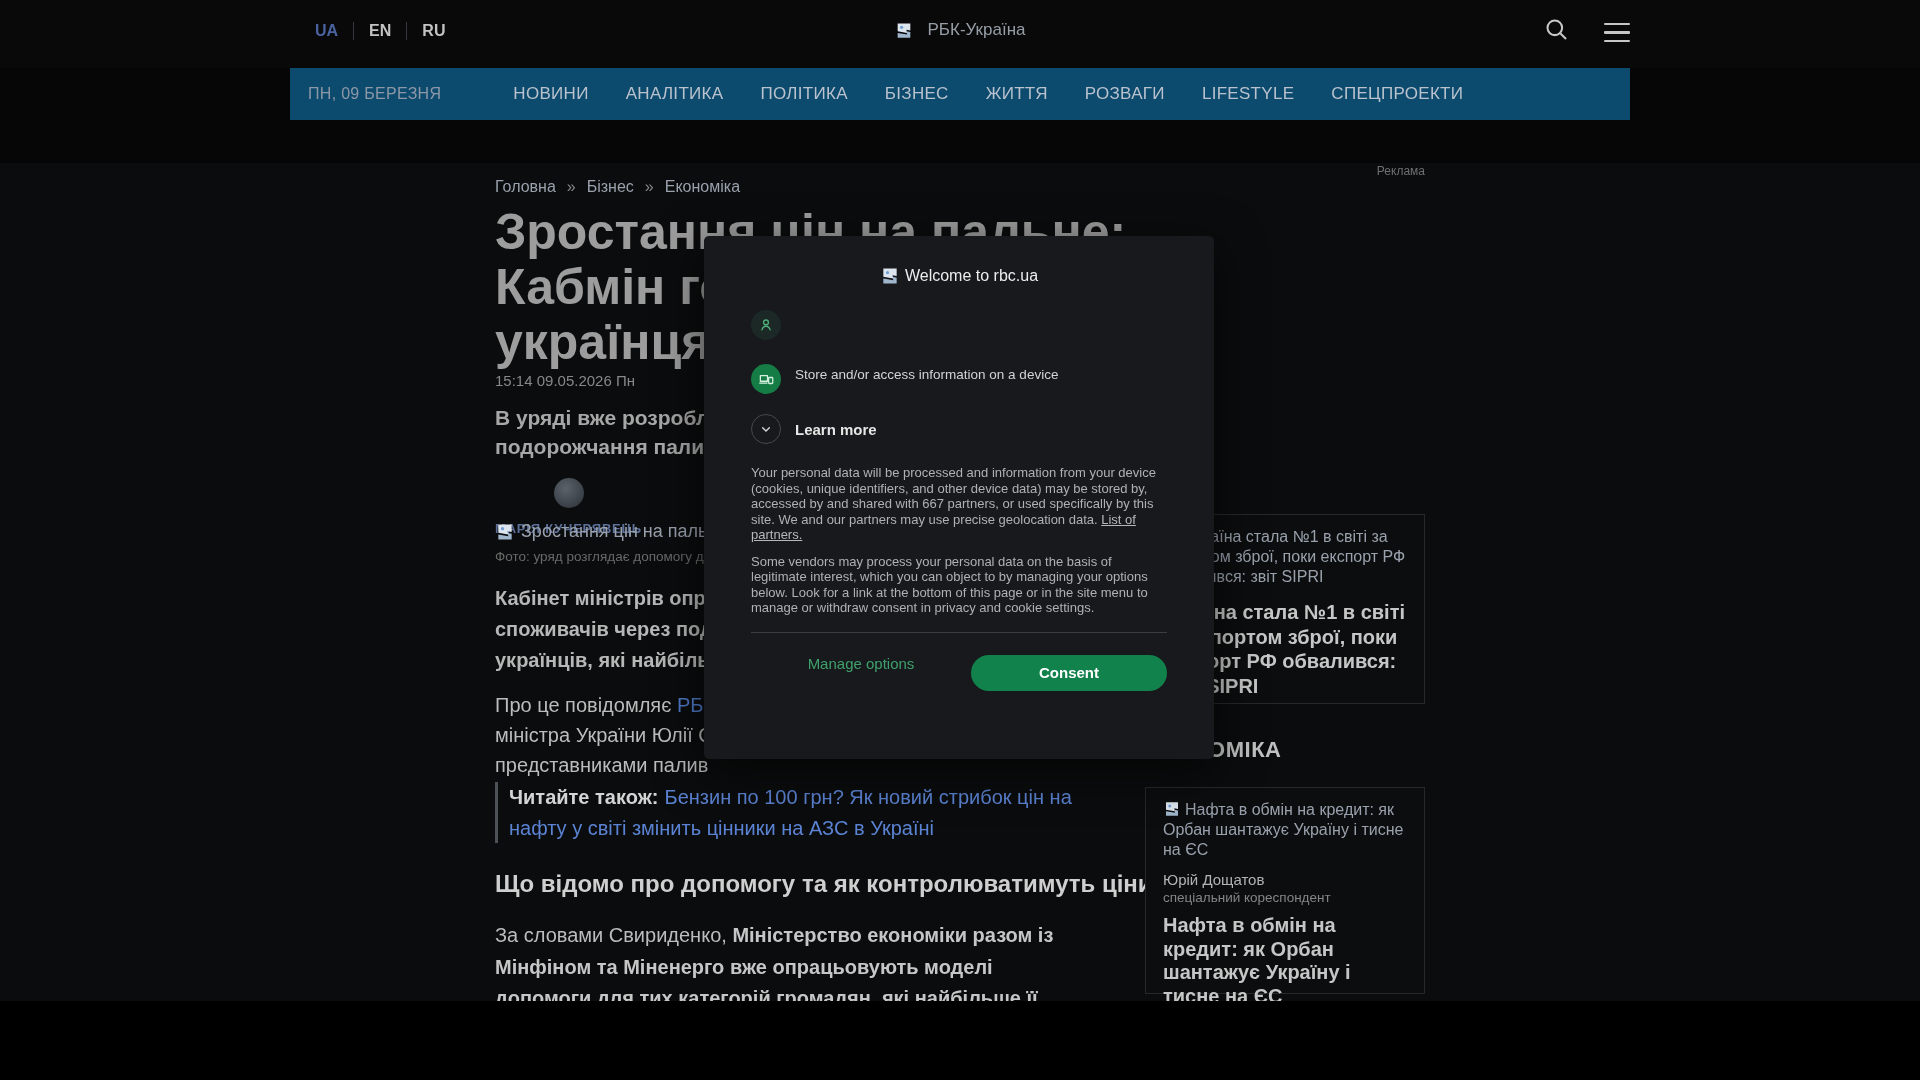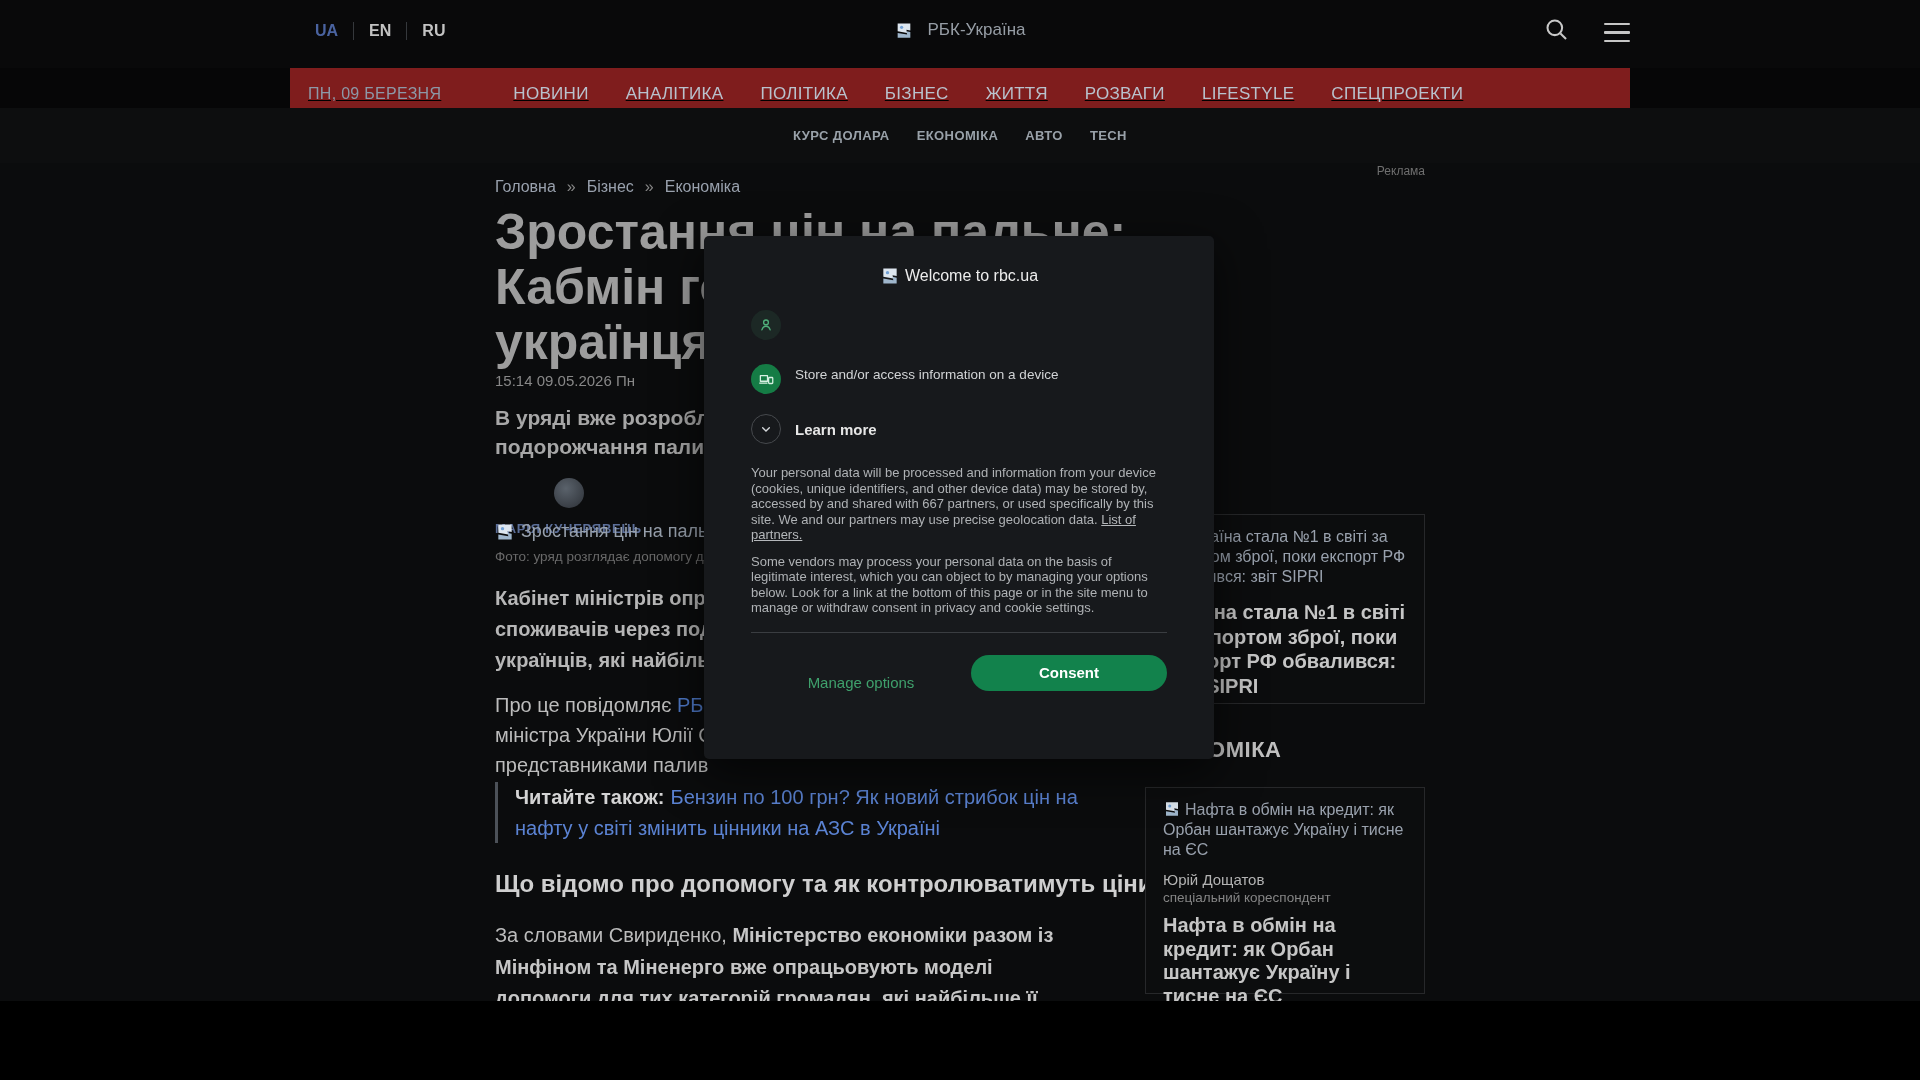--- a/index.html
+++ b/index.html
@@ -12,22 +12,22 @@
   .lang { font-size:16px; font-weight:700; color:#c3c3c3; padding:0 15px; cursor:pointer; }
   .lang.active { color:#4a63a0; }
   .lang-sep { width:1px; height:18px; background:#35383c; }
   .logo { position:absolute; left:50%; top:20px; transform:translateX(-50%); display:flex; align-items:center; gap:14px; }
   .logo-text { font-size:17px; color:#969da5; }
   .top-icons { position:absolute; right:290px; top:16px; display:flex; align-items:center; gap:34px; }
   .burger { display:flex; flex-direction:column; gap:6px; padding-top:6px; }
   .burger div { width:26px; height:2.5px; background:#c6c6c6; border-radius:1px; }
 
   
-  .mainnav { position:absolute; top:68px; left:290px; width:1340px; height:52px; background:#7f1d1d;
-             display:flex; align-items:center;text-decoration:underline; }
+  .mainnav { position:absolute; top:68px; left:290px; width:1340px; height:52px; background:#0c4a6e;
+             display:flex; align-items:center; }
   .nav-date { margin-left:18px; font-size:16px; color:#8d98a7; letter-spacing:.3px; }
   .nav-items { display:flex; gap:37px; margin-left:72px; }
   .nav-item { font-size:17px; font-weight:500; color:#b9c2cd; letter-spacing:.3px; cursor:pointer; }
 
   
   .subnav { position:absolute; top:108px; left:0; width:1920px; height:55px; background:#0d0e0f;
             display:flex; align-items:center; justify-content:center; gap:27px; }
   .subnav-item { font-size:13px; font-weight:700; color:#99a1a9; letter-spacing:.4px; cursor:pointer; }
 
   
@@ -48,21 +48,21 @@
 
   .img-alt-row { position:absolute; left:495px; top:358px; display:flex; align-items:center; gap:6px;
                  font-size:18px; color:#97a0ac; }
   .caption { position:absolute; left:495px; top:386px; font-size:13.5px; color:#696969; }
 
   .p1 { position:absolute; left:495px; top:420px; font-size:20px; line-height:31px; font-weight:700; color:#b7b7b7; }
   .p2 { position:absolute; left:495px; top:527px; font-size:20px; line-height:30px; color:#bcbcbc; }
   .inline-link { color:#4e79c8; cursor:pointer; }
 
   .quote { position:absolute; left:495px; top:619px; width:590px; border-left:3px solid #4c5158;
-           padding-left:17px; font-size:20px; line-height:30.5px; color:#bcbcbc; }
+           padding-left:11px; font-size:20px; line-height:30.5px; color:#bcbcbc; }
   .q-label { font-weight:700; color:#d4d4d4; margin-right:6px; }
   .q-link { color:#5b83d3; cursor:pointer; }
 
   .subheading { position:absolute; left:495px; top:707px; font-size:24px; font-weight:700; color:#cfcfcf; }
   .p3 { position:absolute; left:495px; top:757px; width:578px; font-size:20px; line-height:31.5px; color:#bcbcbc; }
   .p3 strong { color:#c6c6c6; }
 
   
   .ad-label { position:absolute; left:1145px; top:1px; width:280px; text-align:right; font-size:12px; color:#6f6f6f; }
   .card { position:absolute; left:1145px; width:280px; border:1px solid #27282a; padding:12px 17px; background:#0c0d0e; }
@@ -90,21 +90,21 @@
   .ic-person { background:rgba(62,160,105,.12); }
   .ic-device { background:#157c45; }
   .ic-chevron { border:1px solid #46494d; }
   .purpose-text { font-size:13.5px; line-height:17px; color:#d2d4d6; padding-top:2px; }
   .learn-row { display:flex; gap:14px; align-items:center; margin-top:20px; cursor:pointer; }
   .learn-label { font-size:15px; font-weight:600; color:#e6e6e6; }
   .consent-body { margin-top:21px; font-size:13px; line-height:15.5px; color:#afb2b5; }
   .consent-body.second { margin-top:11px; }
   .partners { color:#b5b8bb; text-decoration:underline; cursor:pointer; }
   .divider { margin-top:16px; height:1px; background:#3a3d41; }
-  .btn-row { display:flex; align-items:flex-end; margin-top:22px; }
+  .btn-row { display:flex; align-items:flex-start; margin-top:22px; }
   .manage-btn { flex:1; text-align:center; font-size:15px; font-weight:500; color:#3fa06c; cursor:pointer; }
   .consent-btn { width:196px; height:36px; border:none; border-radius:18px; background:#12824c; color:#fff;
                  font-size:15px; font-weight:700; font-family:"Liberation Sans",sans-serif; cursor:pointer; }
 </style>
 </head>
 <body>
 
 <div class="page">
 
   <header class="topbar">
@@ -145,26 +145,20 @@
       <span class="nav-item">АНАЛІТИКА</span>
       <span class="nav-item">ПОЛІТИКА</span>
       <span class="nav-item">БІЗНЕС</span>
       <span class="nav-item">ЖИТТЯ</span>
       <span class="nav-item">РОЗВАГИ</span>
       <span class="nav-item">LIFESTYLE</span>
       <span class="nav-item">СПЕЦПРОЕКТИ</span>
     </div>
   </nav>
 
-  <div class="subnav">
-    <span class="subnav-item">КУРС ДОЛАРА</span>
-    <span class="subnav-item">ЕКОНОМІКА</span>
-    <span class="subnav-item">АВТО</span>
-    <span class="subnav-item">TECH</span>
-  </div>
 
   <main class="main">
 
     <div class="breadcrumb">
       <span>Головна</span>
       <span class="crumb-sep">»</span>
       <span>Бізнес</span>
       <span class="crumb-sep">»</span>
       <span>Економіка</span>
     </div>

